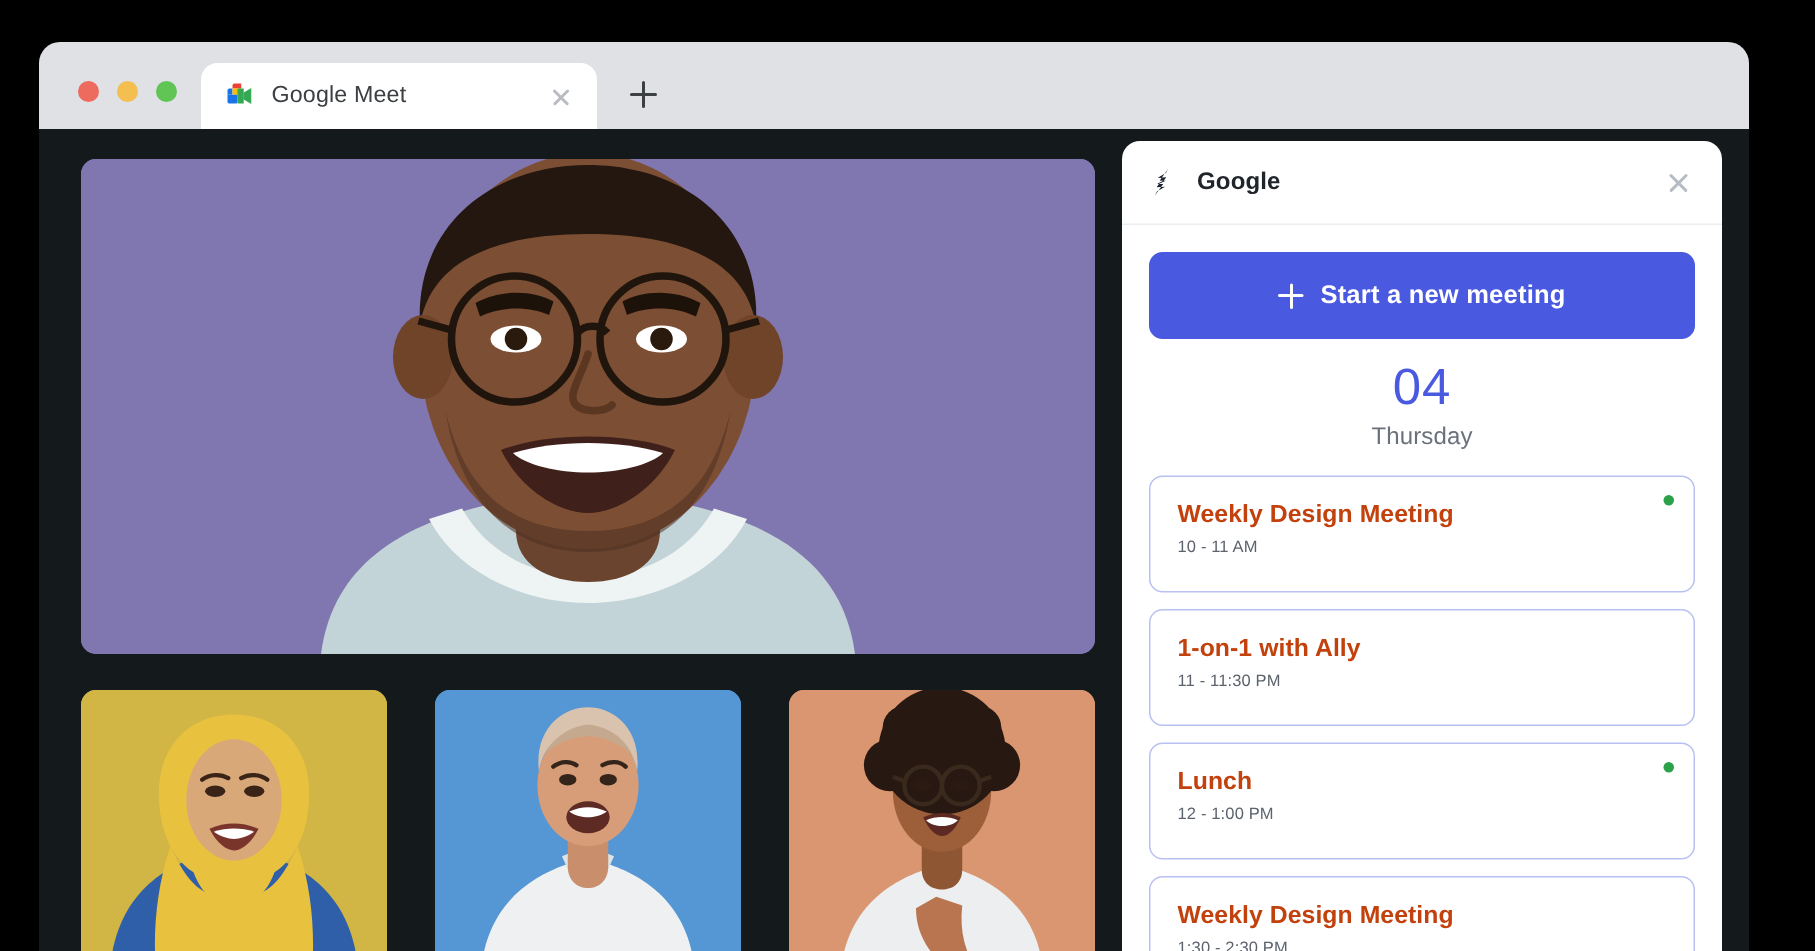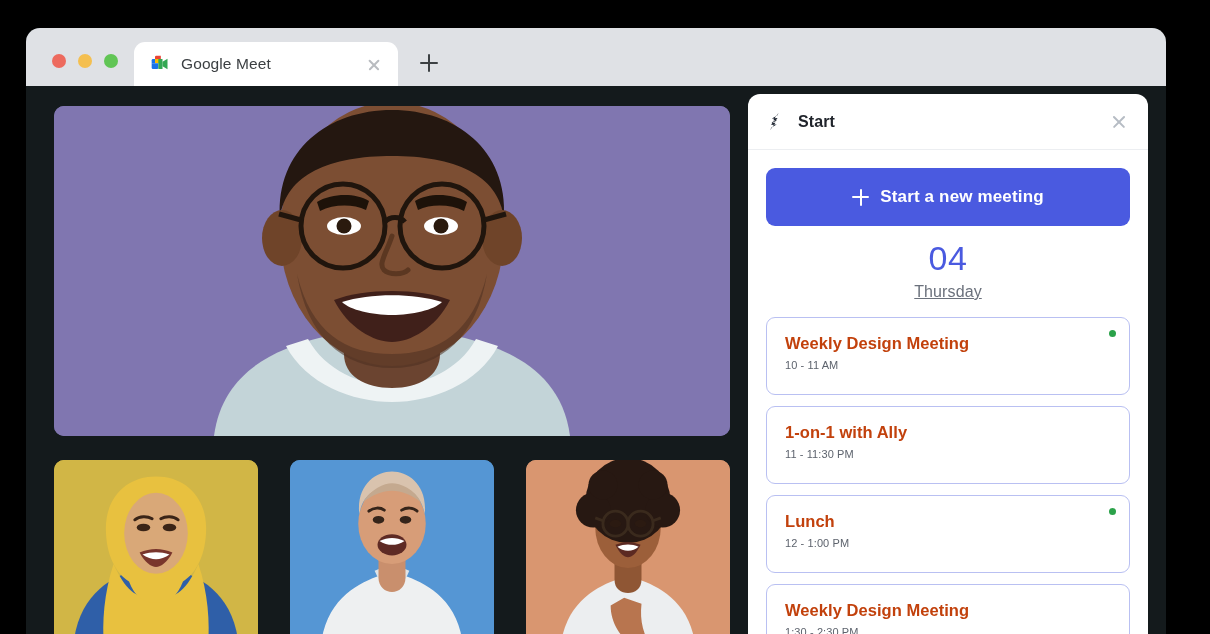--- a/index.html
+++ b/index.html
@@ -161,21 +161,21 @@
   }
   .plus::before{ left:0; top:7.6px; width:17px; height:2.1px; }
   .plus::after{ left:7.6px; top:0; width:2.1px; height:17px; }
 
   .date-wrap{ text-align:center; padding:15px 0 16px; }
   .date-num{
     font-size:34px; font-weight:400; color:#4a5ae0; line-height:1.05;
     letter-spacing:.5px;
   }
   .date-day{
-    font-size:16px; color:#6b717c; margin-top:6px; letter-spacing:.1px;text-decoration:underline;
+    font-size:16px; color:#6b717c; margin-top:6px; letter-spacing:.1px;
   }
 
   .meetings{ display:flex; flex-direction:column; gap:11px; }
   .meeting{
     position:relative;
     border:1.5px solid #b9c0f2;
     border-radius:9px;
     padding:15px 18px 17px 18px;
     background:#fff;
     cursor:pointer;
@@ -338,21 +338,21 @@
 
     <div class="panel">
 
       <div class="panel-head">
         <span class="fellow-logo">
           <svg viewBox="0 0 24 24" xmlns="http://www.w3.org/2000/svg">
             <path d="M14.6 1.8 8.2 10.6l4.6.2-5.1 2.4-1.9 2.6 6.5-.4-6.1 3.5-1.8 3.3 6.4-8.9-4.6-.2 5.1-2.4 1.9-2.6-6.5.4L12.8 5z" fill="#1d2430"></path>
             <path d="M9.9 1.8 3.5 10.6l4.6.2L3 13.2l-1.9 2.6 6.5-.4-6.1 3.5 6.4-8.9-4.6-.2L8.4 7.4 10.3 4.8 3.8 5.2 8.1 1.8z" fill="#1d2430" opacity="0"></path>
           </svg>
         </span>
-        <span class="panel-title">Start</span>
+        <span class="panel-title">Google</span>
         <span class="panel-close"></span>
       </div>
 
       <div class="panel-body">
 
         <button class="start-btn">
           <span class="plus"></span>
           <span>Start a new meeting</span>
         </button>
 

